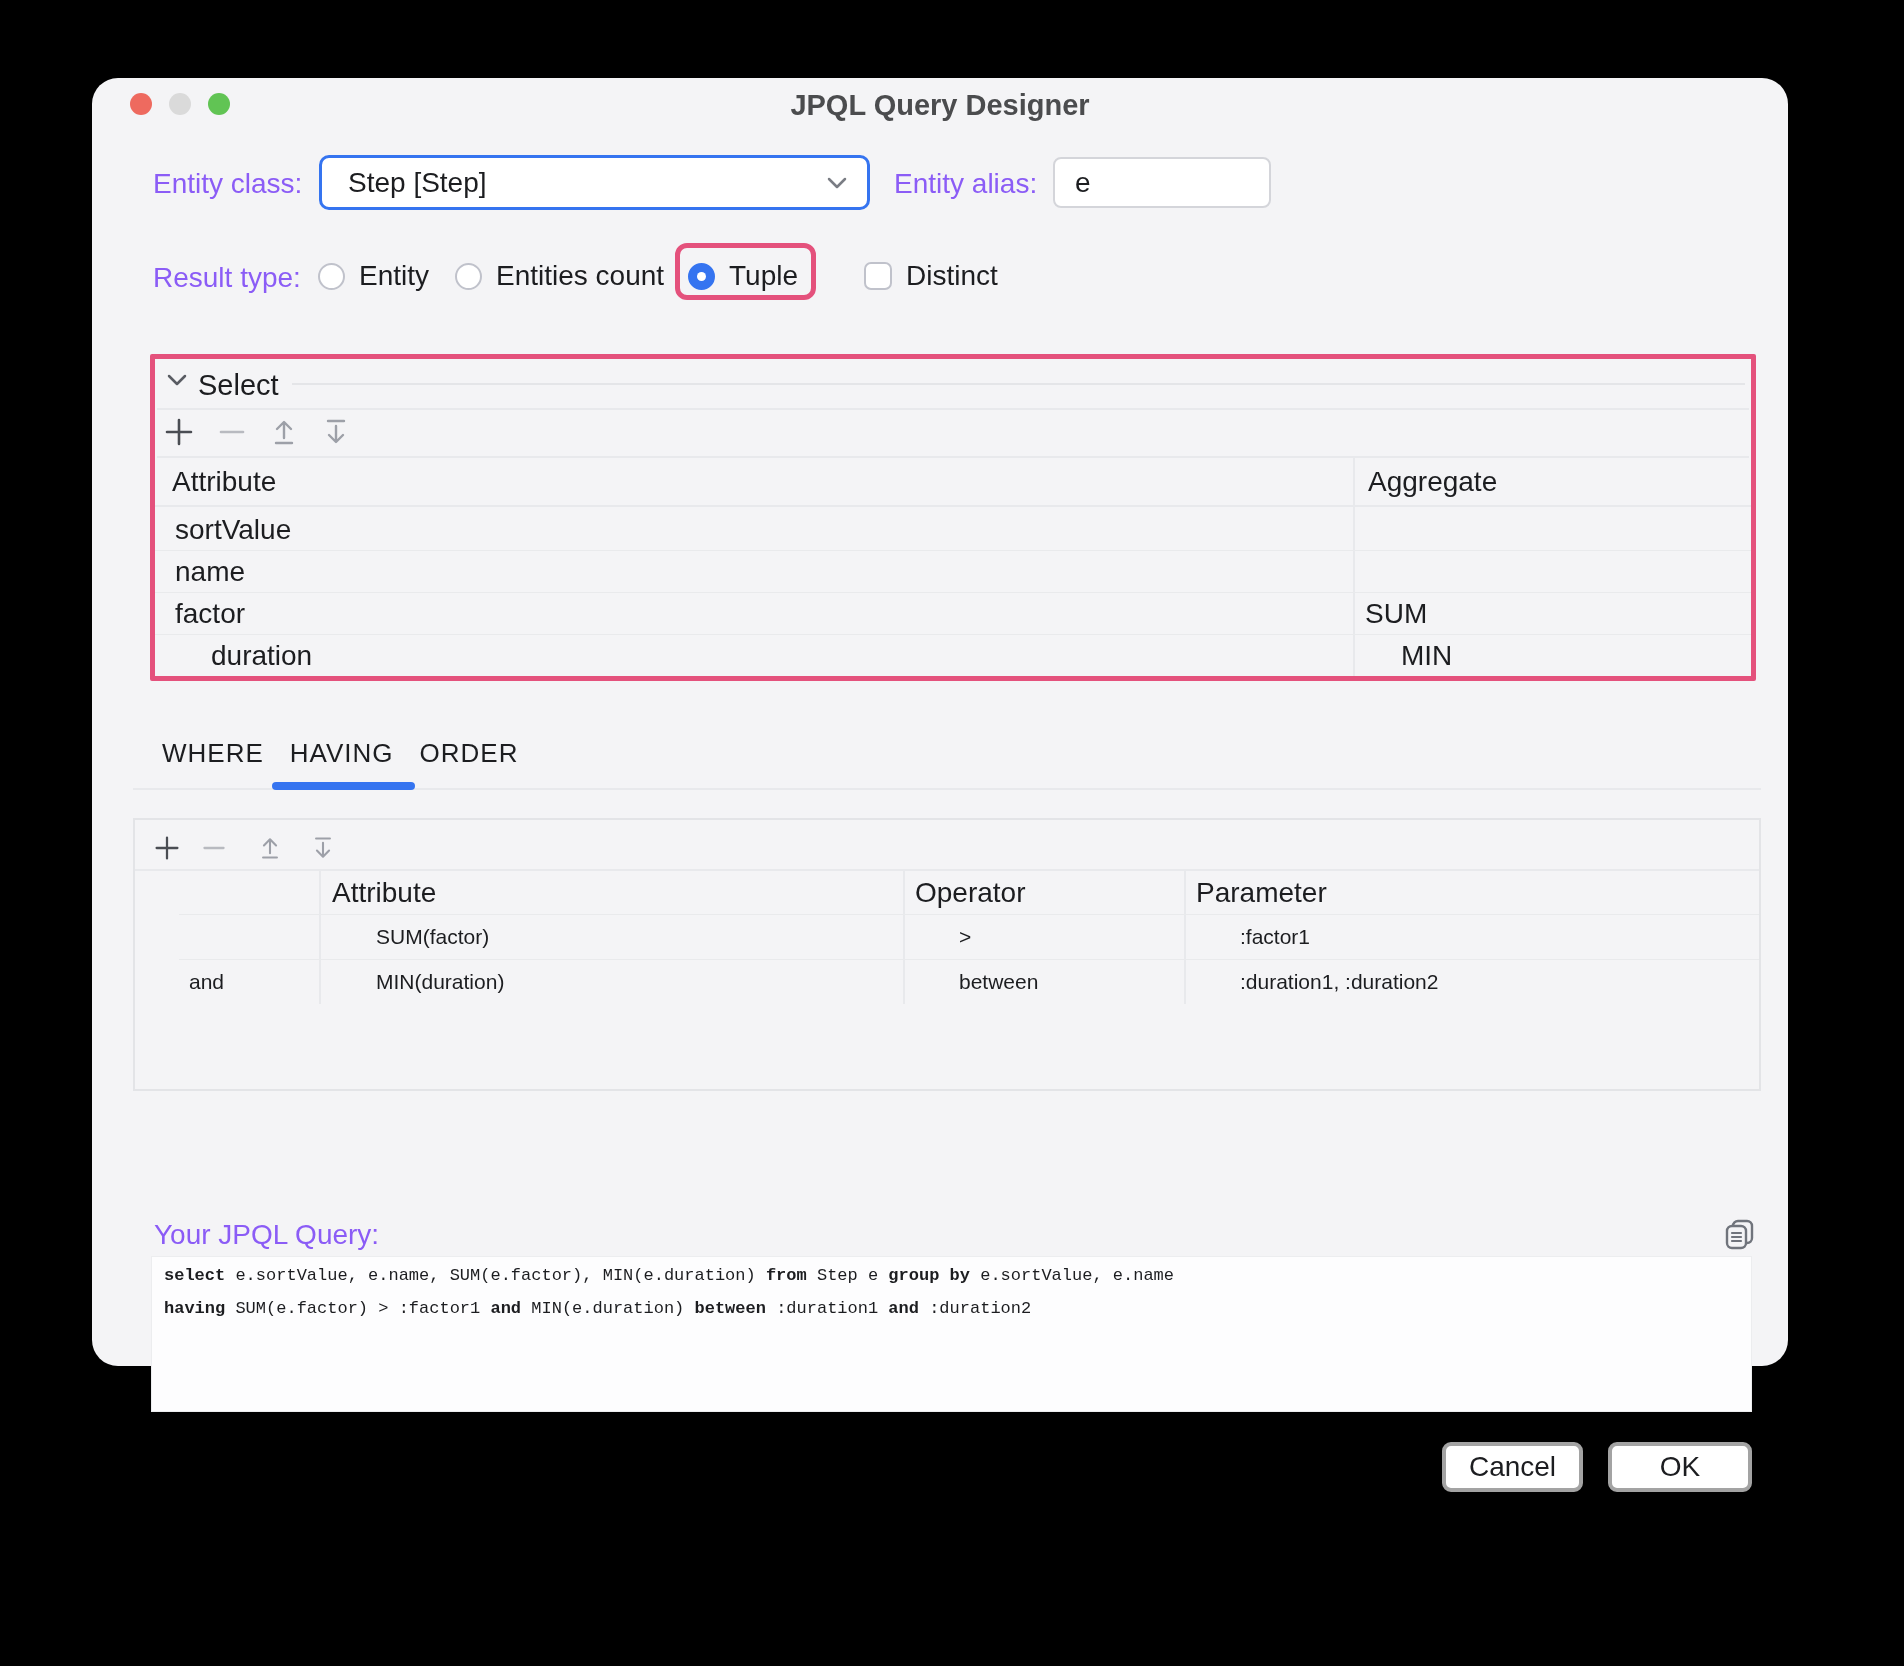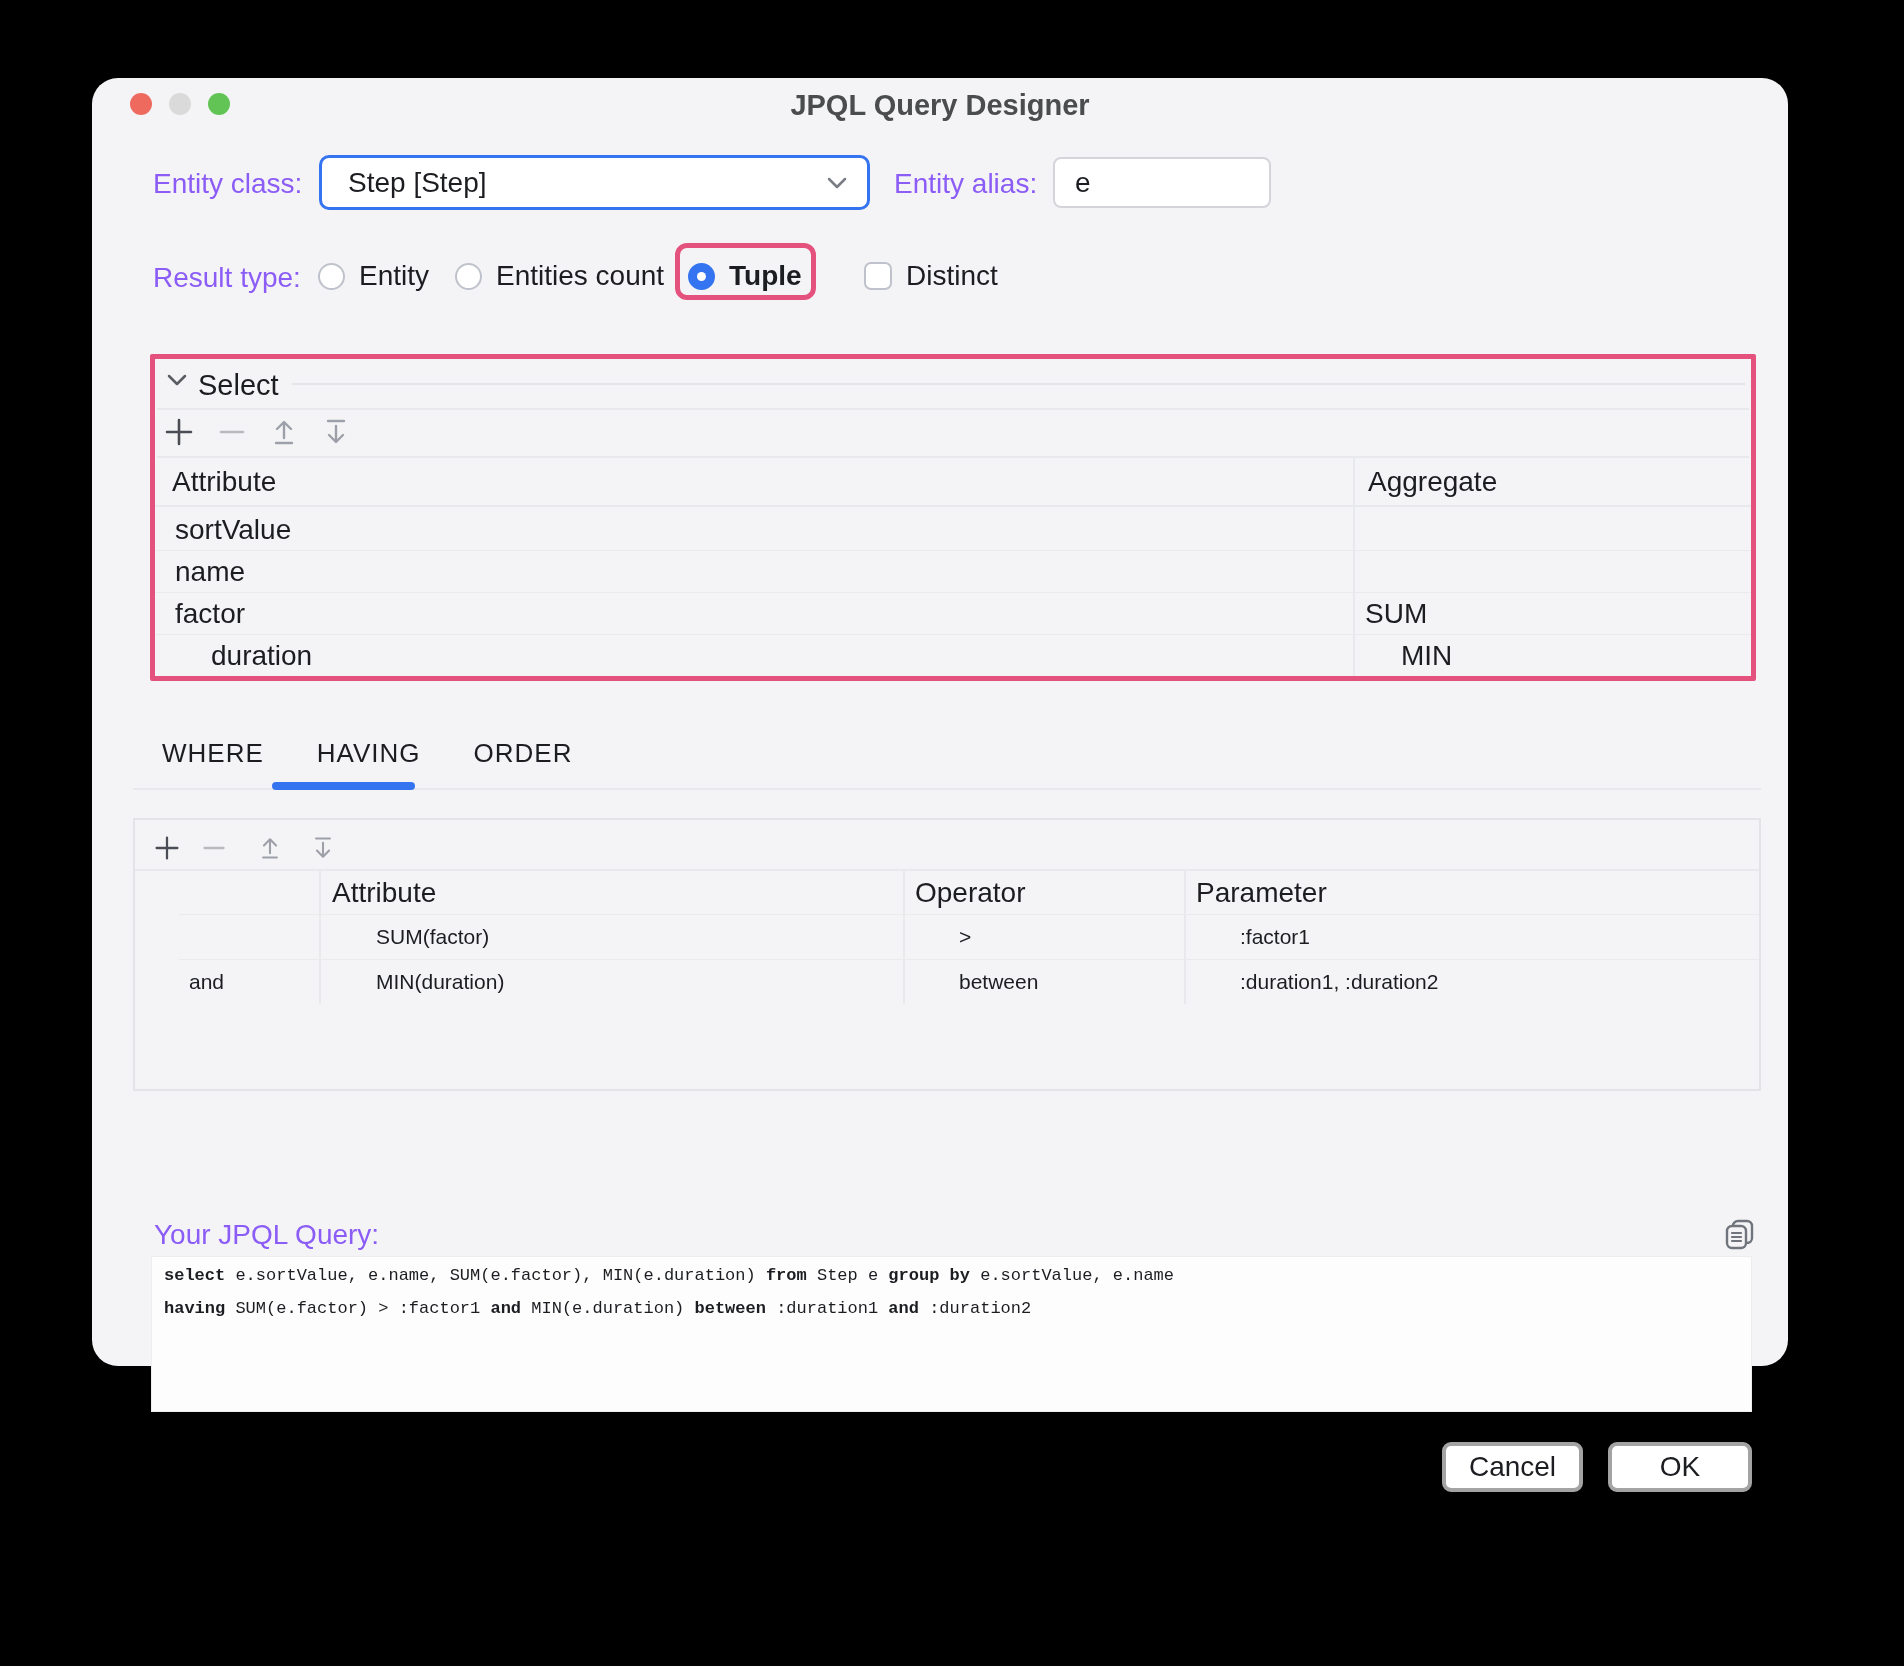--- a/index.html
+++ b/index.html
@@ -61,21 +61,21 @@
     display:grid; grid-template-columns:1198px auto; align-items:center;
     border-bottom:2px solid #E8E9EC; font-size:28px; }
   .sel-head .c1 { padding-left:17px; } .sel-head .c2 { padding-left:15px; }
   .sel-body { position:absolute; left:0; right:0; top:150px; }
   .sel-row { display:grid; grid-template-columns:1198px auto; align-items:center;
     height:42px; border-bottom:1px solid #E9EAEC; font-size:28px; }
   .sel-row:last-child { border-bottom:none;margin-left:36px; }
   .sel-row .attr { padding-left:20px; } .sel-row .agg { padding-left:12px; }
 
   
-  .tabs { position:absolute; left:70px; top:660px; display:flex; gap:53px; }
+  .tabs { position:absolute; left:70px; top:660px; display:flex; gap:26px; }
   .tab { font-size:26px; letter-spacing:1px; color:#1c1d20; height:30px;
     display:flex; align-items:center; }
   .tab-line { position:absolute; left:41px; top:710px; width:1628px; height:2px; background:#E8E9EC; }
   .tab-pill { position:absolute; left:180px; top:704px; width:143px; height:8px;
     border-radius:4px; background:#3574F0; }
 
   
   .having-box { position:absolute; left:41px; top:740px; width:1628px; height:273px;
     border:2px solid #E3E4E7; }
   .hv-divider { position:absolute; left:0; right:0; top:49px; height:2px; background:#E8E9EC; }
@@ -135,21 +135,21 @@
 
     <div class="lbl" style="left:61px; top:184px;">Result type:</div>
     <div class="opt" style="left:226px; top:184px;">
       <span class="radio"></span>
       <span class="olabel">Entity</span>
     </div>
     <div class="opt" style="left:363px; top:184px;">
       <span class="radio"></span>
       <span class="olabel">Entities count</span>
     </div>
-    <div class="opt checked" style="left:596px; top:184px;font-weight:bold;">
+    <div class="opt checked" style="left:596px; top:184px;">
       <span class="radio"></span>
       <span class="olabel">Tuple</span>
     </div>
     <div class="hl-tuple"></div>
     <div class="opt" style="left:772px; top:184px;">
       <span class="checkbox"></span>
       <span class="olabel">Distinct</span>
     </div>
 
     <div class="select-box">

